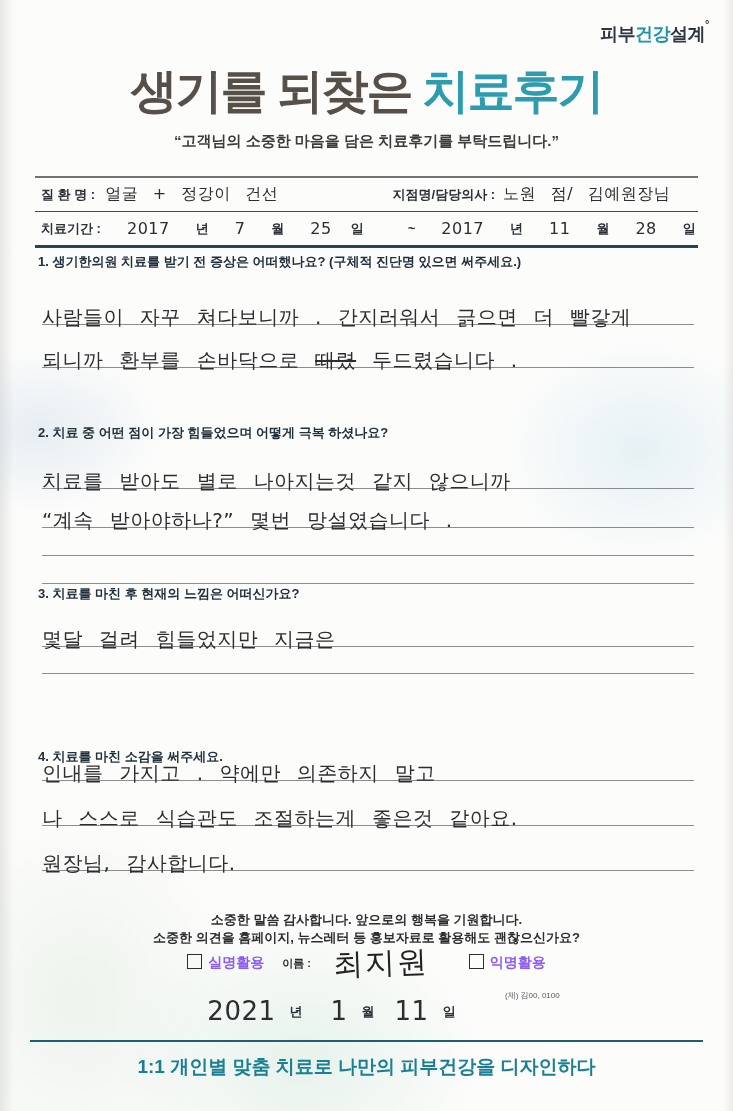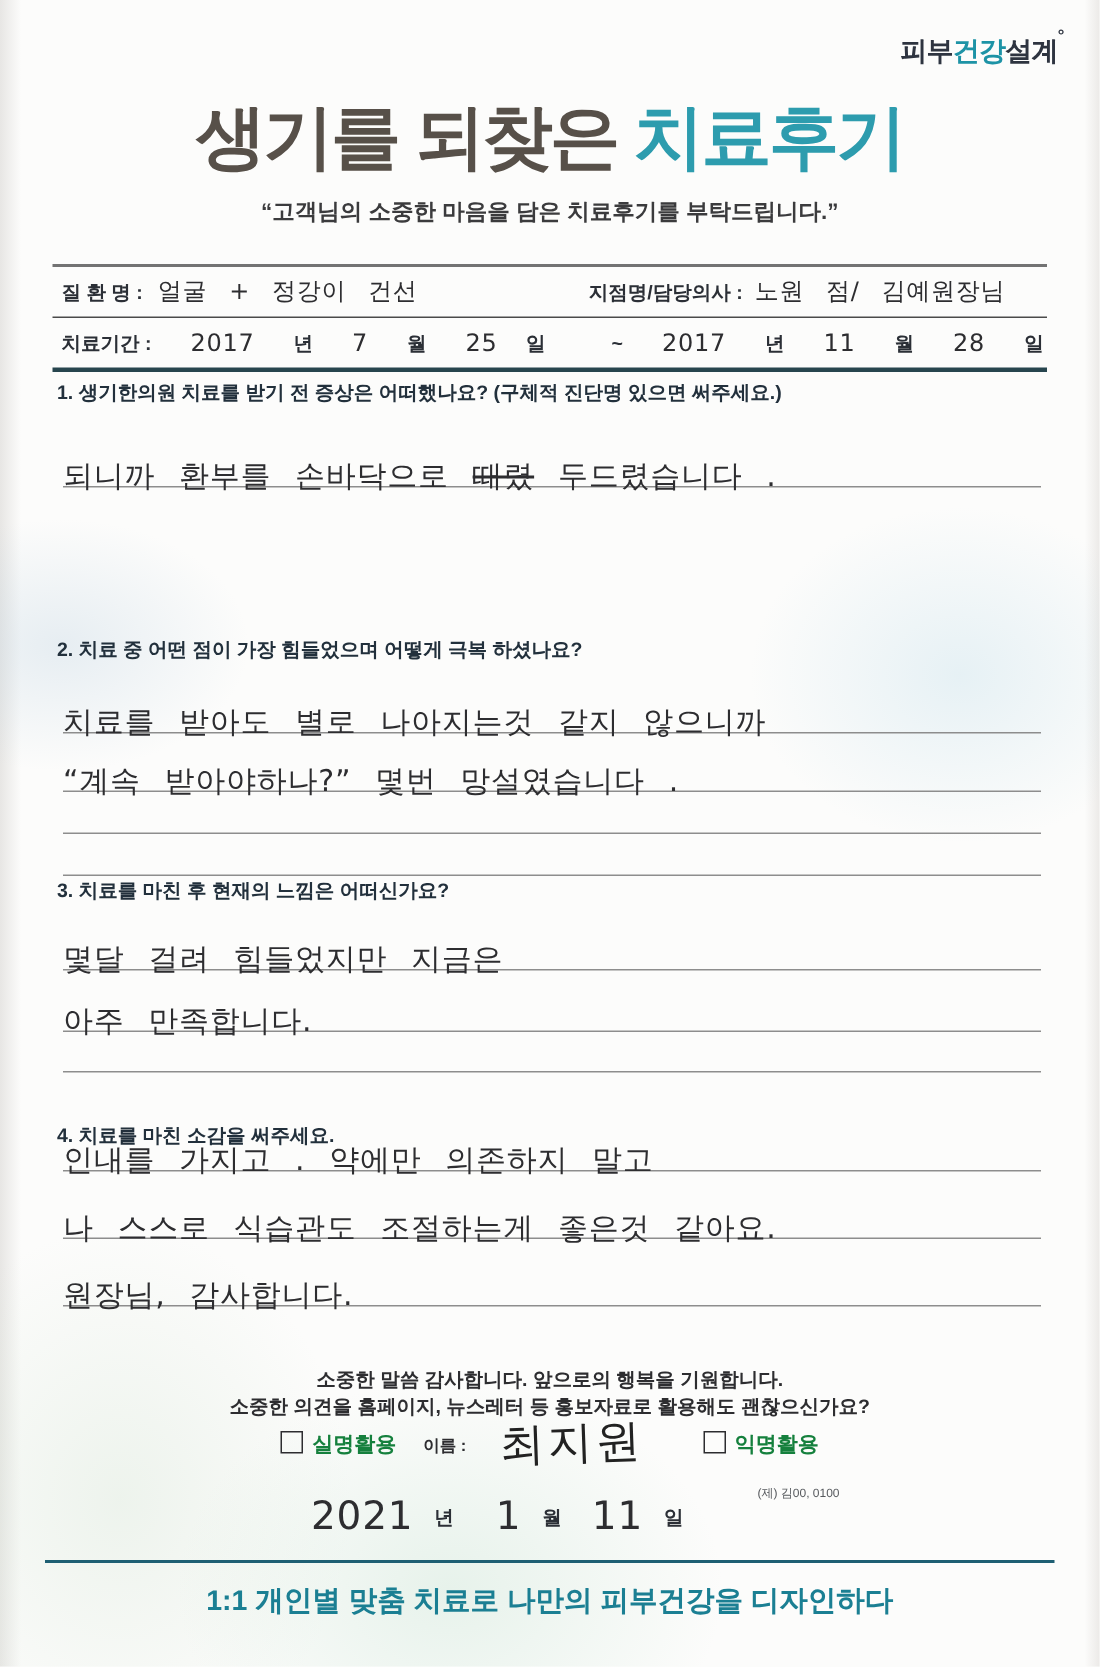--- a/index.html
+++ b/index.html
@@ -40,21 +40,21 @@
   .q{left:38px;font-size:13px;font-weight:bold;color:#22303c;}
   .ans{left:42px;width:652px;}
   .ans-row{display:flex;align-items:flex-end;border-bottom:1px solid #8d8d8d;}
   .ans-row .hand{font-size:20px;line-height:1;margin-bottom:-3px;white-space:nowrap;}
   .r42{height:42px;} .r38{height:38px;} .r40{height:40px;} .r27{height:27px;} .r26{height:26px;} .r44{height:44px;}
   .struck{text-decoration:line-through;}
   
   .center-line{left:0;width:100%;text-align:center;font-weight:bold;font-size:13px;color:#2d2d30;}
   .consent{top:948px;left:0;width:100%;display:flex;justify-content:center;align-items:center;gap:18px;}
   .chk{width:13px;height:13px;border:1.7px solid #2d2d30;display:inline-block;margin-right:6px;vertical-align:-2px;background:transparent;}
-  .consent-label{font-size:14px;font-weight:bold;color:#15803d;white-space:nowrap;}
+  .consent-label{font-size:14px;font-weight:bold;color:#8b5cf6;white-space:nowrap;}
   .name-label{font-size:11px;font-weight:bold;color:#2d2d30;}
   .sig{font-family:"DejaVu Sans",sans-serif;font-size:30px;color:#222;transform:rotate(-2deg);letter-spacing:2px;margin:0 4px;line-height:1;}
   .small-print{top:990px;left:505px;font-size:8px;color:#55585c;}
   .date-row{top:998px;left:0;width:100%;display:flex;justify-content:center;align-items:flex-end;gap:14px;transform:translateX(-35px);}
   .date-row .hand{font-size:26px;line-height:1;}
   .date-row .punit{font-size:13px;padding-bottom:3px;}
   .rule-teal{top:1040px;left:30px;width:673px;height:2px;background:#1e5f73;}
   .slogan{top:1054px;left:0;width:100%;text-align:center;font-size:19px;font-weight:bold;color:#1b7f93;}
 </style>
 </head>
@@ -96,20 +96,23 @@
       <span class="punit">월</span>
       <span class="hand">28</span>
       <span class="punit">일</span>
     </div>
   </div>
 </div>
 
 <div class="abs q" style="top:253px;">1. 생기한의원 치료를 받기 전 증상은 어떠했나요? (구체적 진단명 있으면 써주세요.)</div>
 <div class="abs ans" style="top:282px;">
   <div class="ans-row r42">
+    <span class="hand">사람들이  자꾸  쳐다보니까 .  간지러워서  긁으면  더  빨갛게</span>
+  </div>
+  <div class="ans-row r42">
     <span class="hand">
       <span>되니까  환부를  손바닥으로</span>
       <span class="struck">때렸</span>
       <span>두드렸습니다 .</span>
     </span>
   </div>
 </div>
 
 <div class="abs q" style="top:424px;">2. 치료 중 어떤 점이 가장 힘들었으며 어떻게 극복 하셨나요?</div>
 <div class="abs ans" style="top:450px;">
@@ -120,23 +123,20 @@
     <span class="hand">“계속  받아야하나?”  몇번  망설였습니다 .</span>
   </div>
   <div class="ans-row r27"></div>
   <div class="ans-row r27"></div>
 </div>
 
 <div class="abs q" style="top:585px;">3. 치료를 마친 후 현재의 느낌은 어떠신가요?</div>
 <div class="abs ans" style="top:606px;">
   <div class="ans-row r40">
     <span class="hand">몇달  걸려  힘들었지만  지금은</span>
-  </div>
-  <div class="ans-row r40">
-    <span class="hand">아주  만족합니다.</span>
   </div>
   <div class="ans-row r26"></div>
 </div>
 
 <div class="abs q" style="top:748px;">4. 치료를 마친 소감을 써주세요.</div>
 <div class="abs ans" style="top:736px;">
   <div class="ans-row r44">
     <span class="hand">인내를  가지고 .  약에만  의존하지  말고</span>
   </div>
   <div class="ans-row r44">

